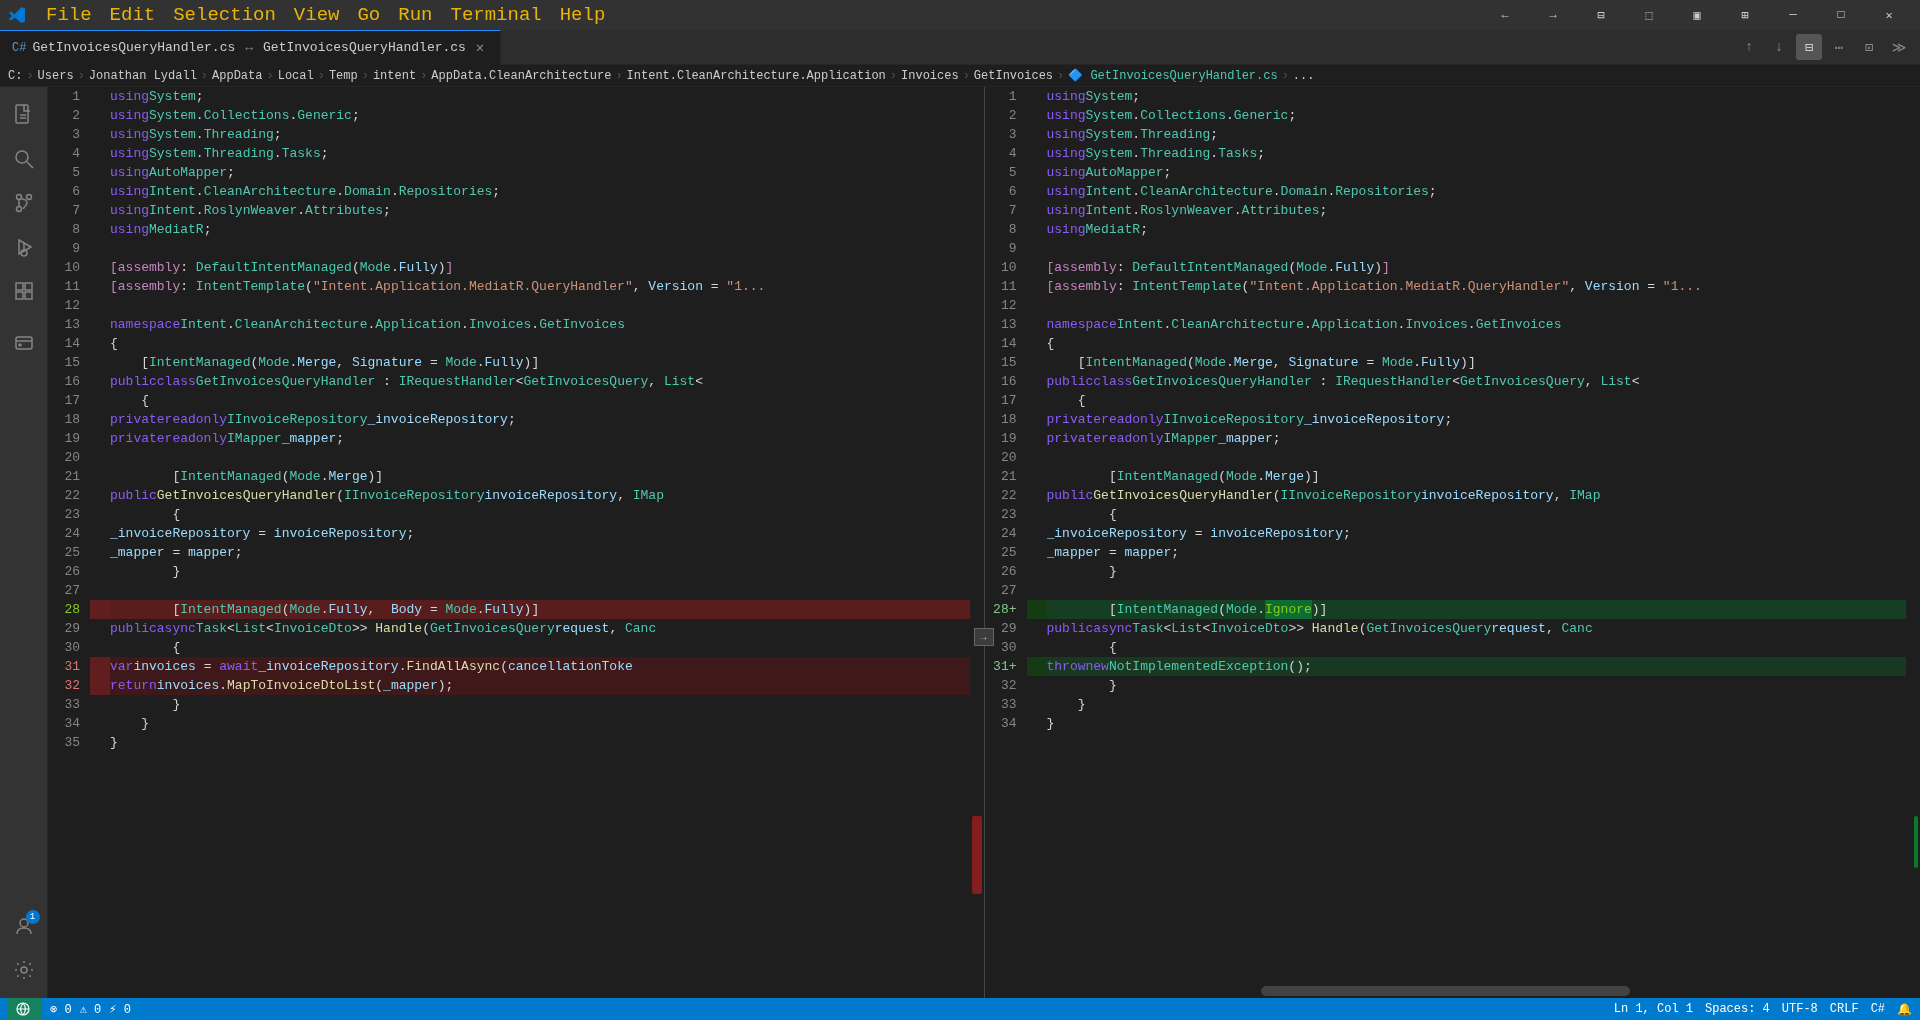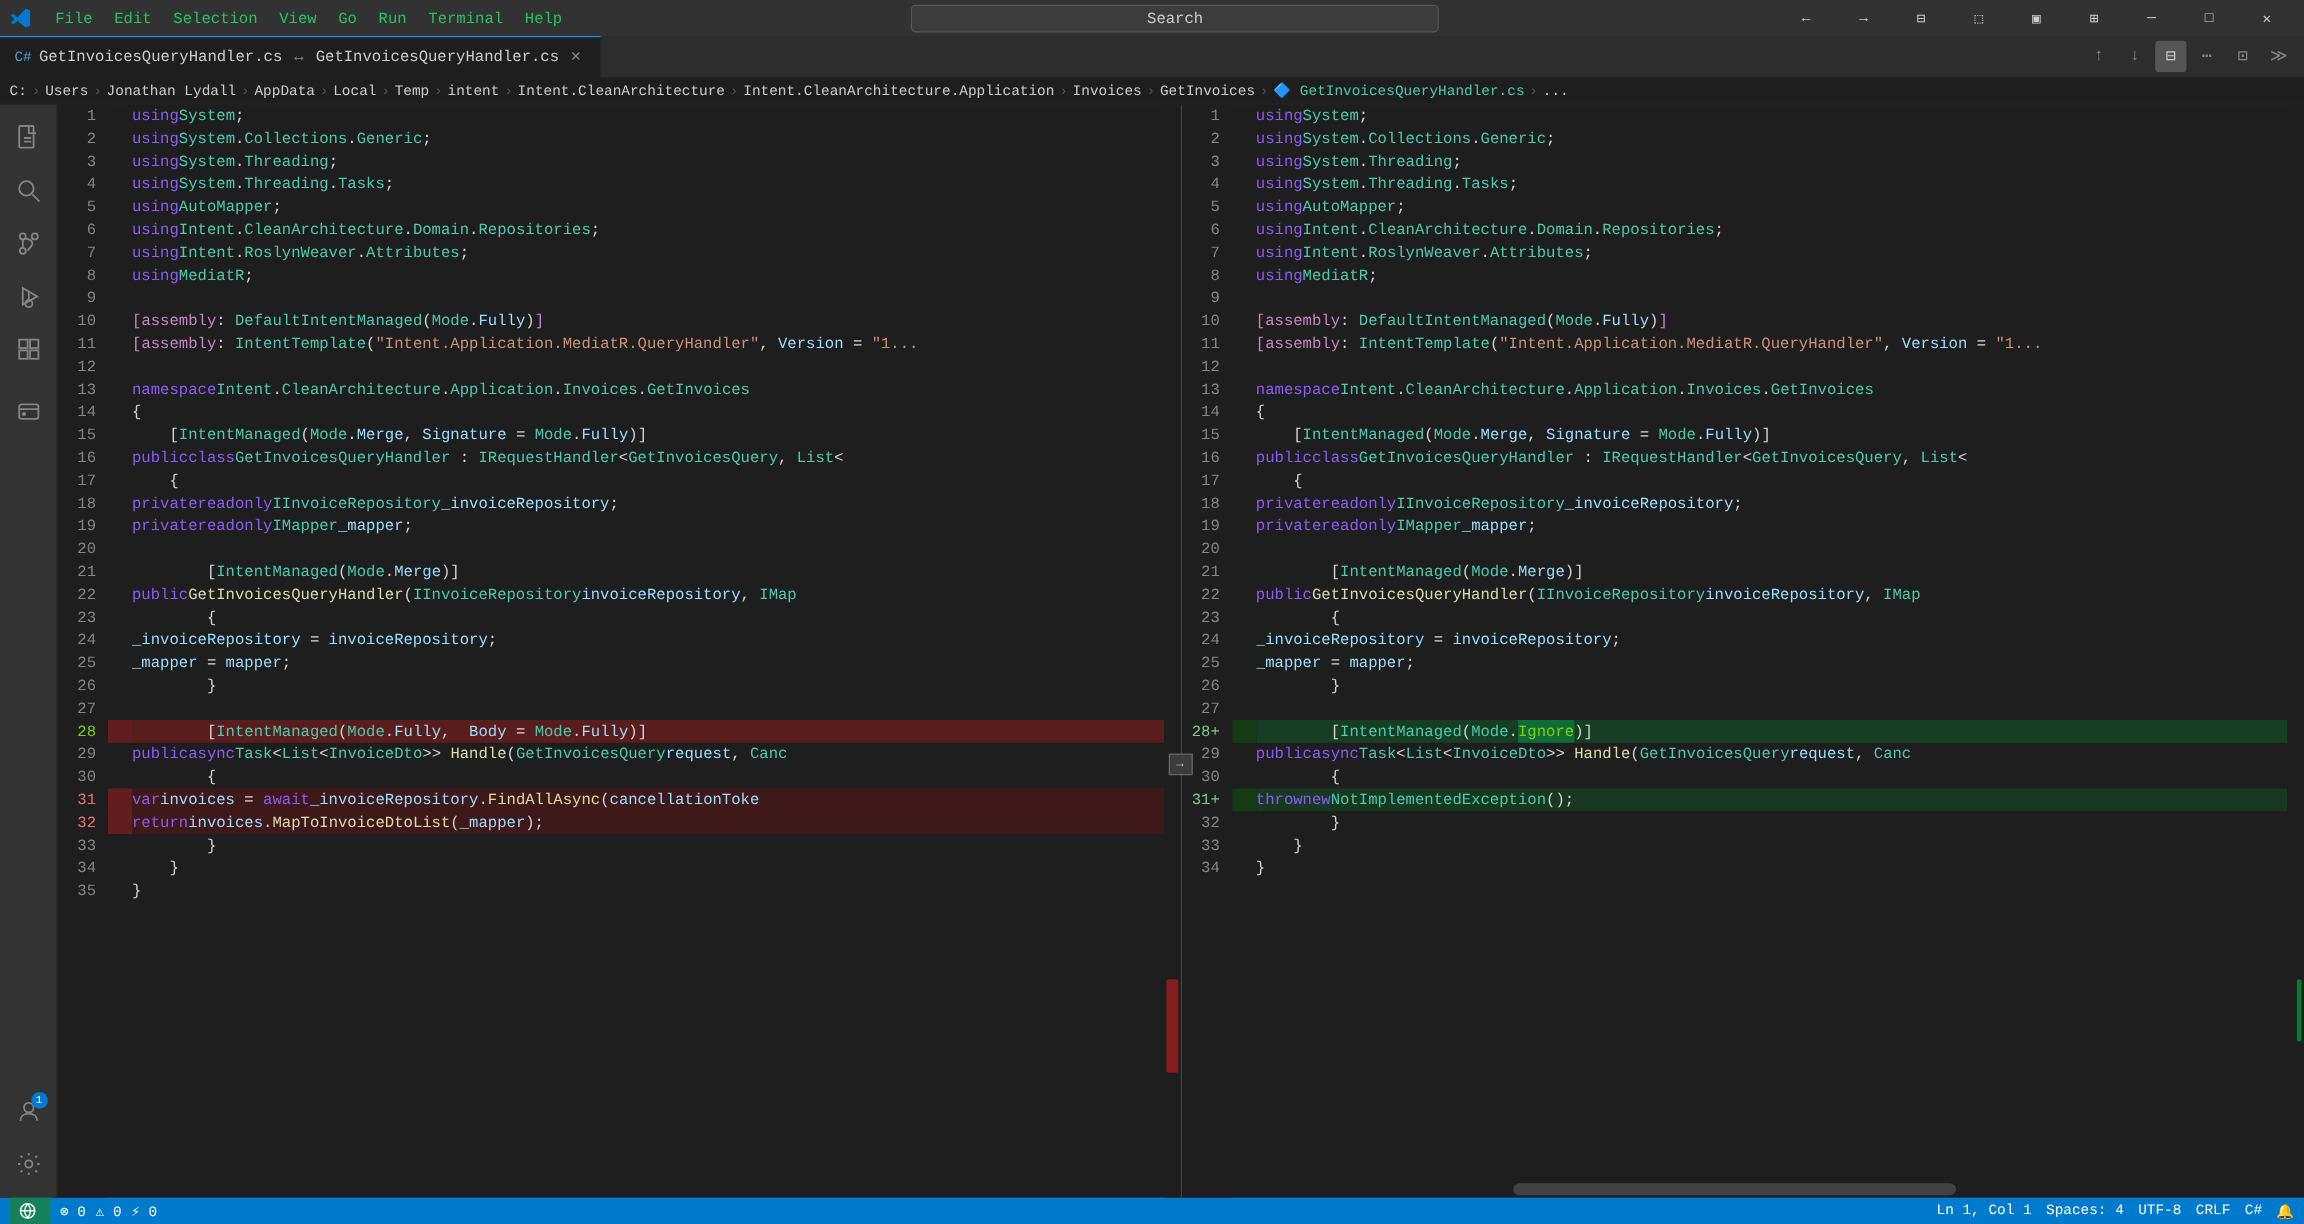--- a/index.html
+++ b/index.html
@@ -34,22 +34,22 @@
       display: flex;
       align-items: center;
       justify-content: center;
     }
     .menu-items {
       display: flex;
       gap: 2px;
     }
     .menu-item {
       padding: 2px 8px;
-      color: #22c55e;
-      font-size: 13px;
+      color: #eab308;
+      font-size: 19px;
       cursor: pointer;
     }
     .title-bar-center {
       flex: 1;
       display: flex;
       justify-content: center;
       align-items: center;
     }
     .search-bar {
       background: #3c3c3c;
@@ -317,26 +317,20 @@
     </div>
     <div class="menu-items">
       <span class="menu-item">File</span>
       <span class="menu-item">Edit</span>
       <span class="menu-item">Selection</span>
       <span class="menu-item">View</span>
       <span class="menu-item">Go</span>
       <span class="menu-item">Run</span>
       <span class="menu-item">Terminal</span>
       <span class="menu-item">Help</span>
-    </div>
-  </div>
-  <div class="title-bar-center">
-    <div class="search-bar-wrapper">
-      <span class="search-icon-inner">🔍</span>
-      <div class="search-bar">Search</div>
     </div>
   </div>
   <div class="title-bar-right">
     <div class="win-btn">←</div>
     <div class="win-btn">→</div>
     <div class="win-btn">⊟</div>
     <div class="win-btn">⬚</div>
     <div class="win-btn">▣</div>
     <div class="win-btn">⊞</div>
     <div class="win-btn">─</div>
@@ -371,21 +365,21 @@
   <span class="breadcrumb-item">Jonathan Lydall</span>
   <span class="breadcrumb-sep">›</span>
   <span class="breadcrumb-item">AppData</span>
   <span class="breadcrumb-sep">›</span>
   <span class="breadcrumb-item">Local</span>
   <span class="breadcrumb-sep">›</span>
   <span class="breadcrumb-item">Temp</span>
   <span class="breadcrumb-sep">›</span>
   <span class="breadcrumb-item">intent</span>
   <span class="breadcrumb-sep">›</span>
-  <span class="breadcrumb-item">Intent.CleanArchitecture</span>
+  <span class="breadcrumb-item">AppData.CleanArchitecture</span>
   <span class="breadcrumb-sep">›</span>
   <span class="breadcrumb-item">Intent.CleanArchitecture.Application</span>
   <span class="breadcrumb-sep">›</span>
   <span class="breadcrumb-item">Invoices</span>
   <span class="breadcrumb-sep">›</span>
   <span class="breadcrumb-item">GetInvoices</span>
   <span class="breadcrumb-sep">›</span>
   <span class="breadcrumb-item" style="color:#4ec9b0;">🔷 GetInvoicesQueryHandler.cs</span>
   <span class="breadcrumb-sep">›</span>
   <span class="breadcrumb-item">...</span>

